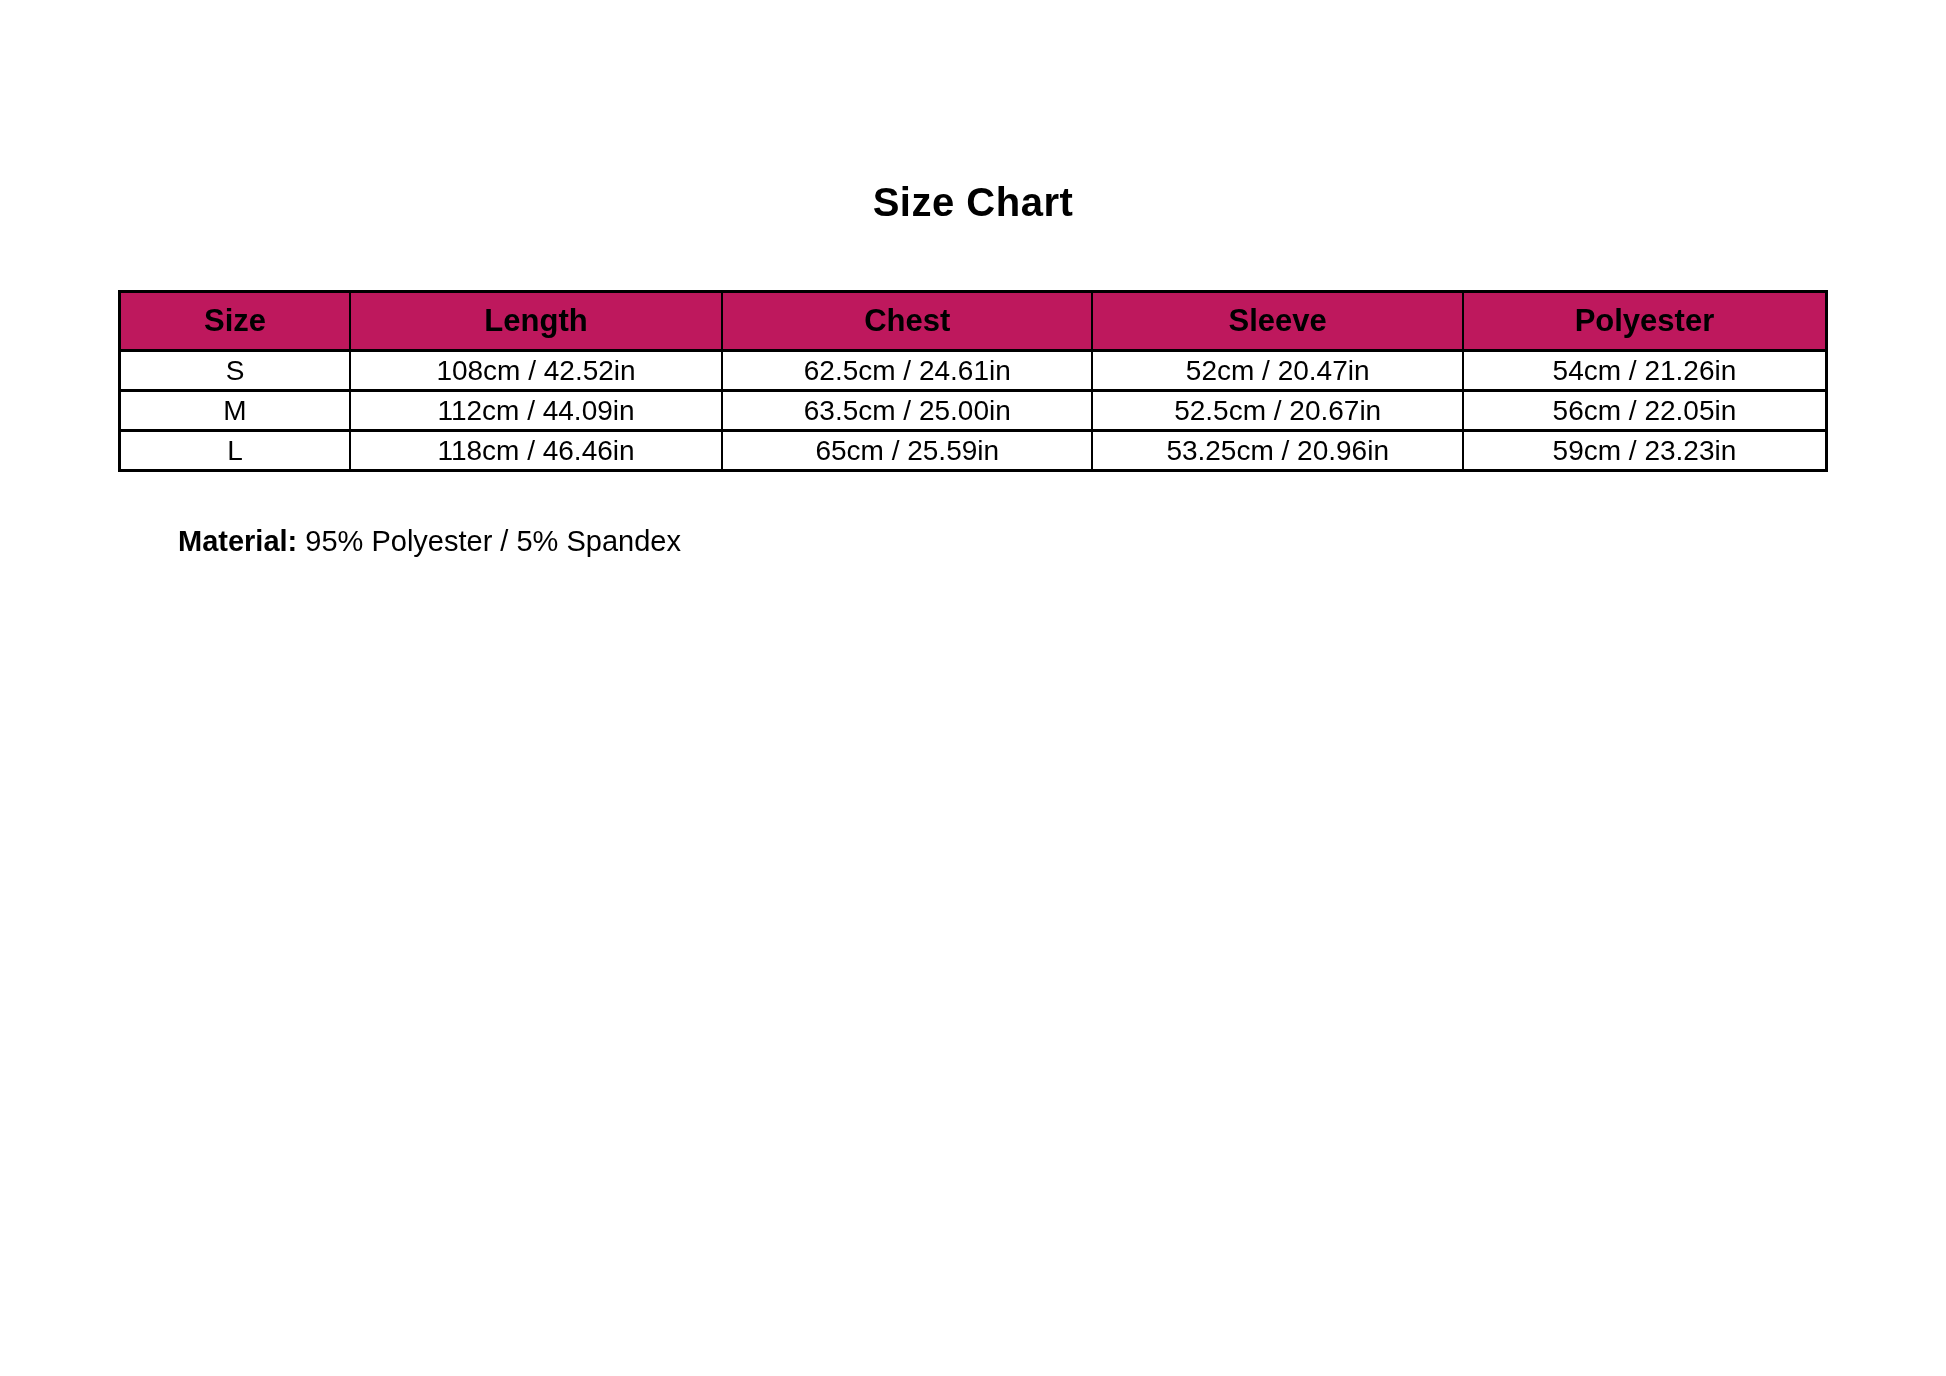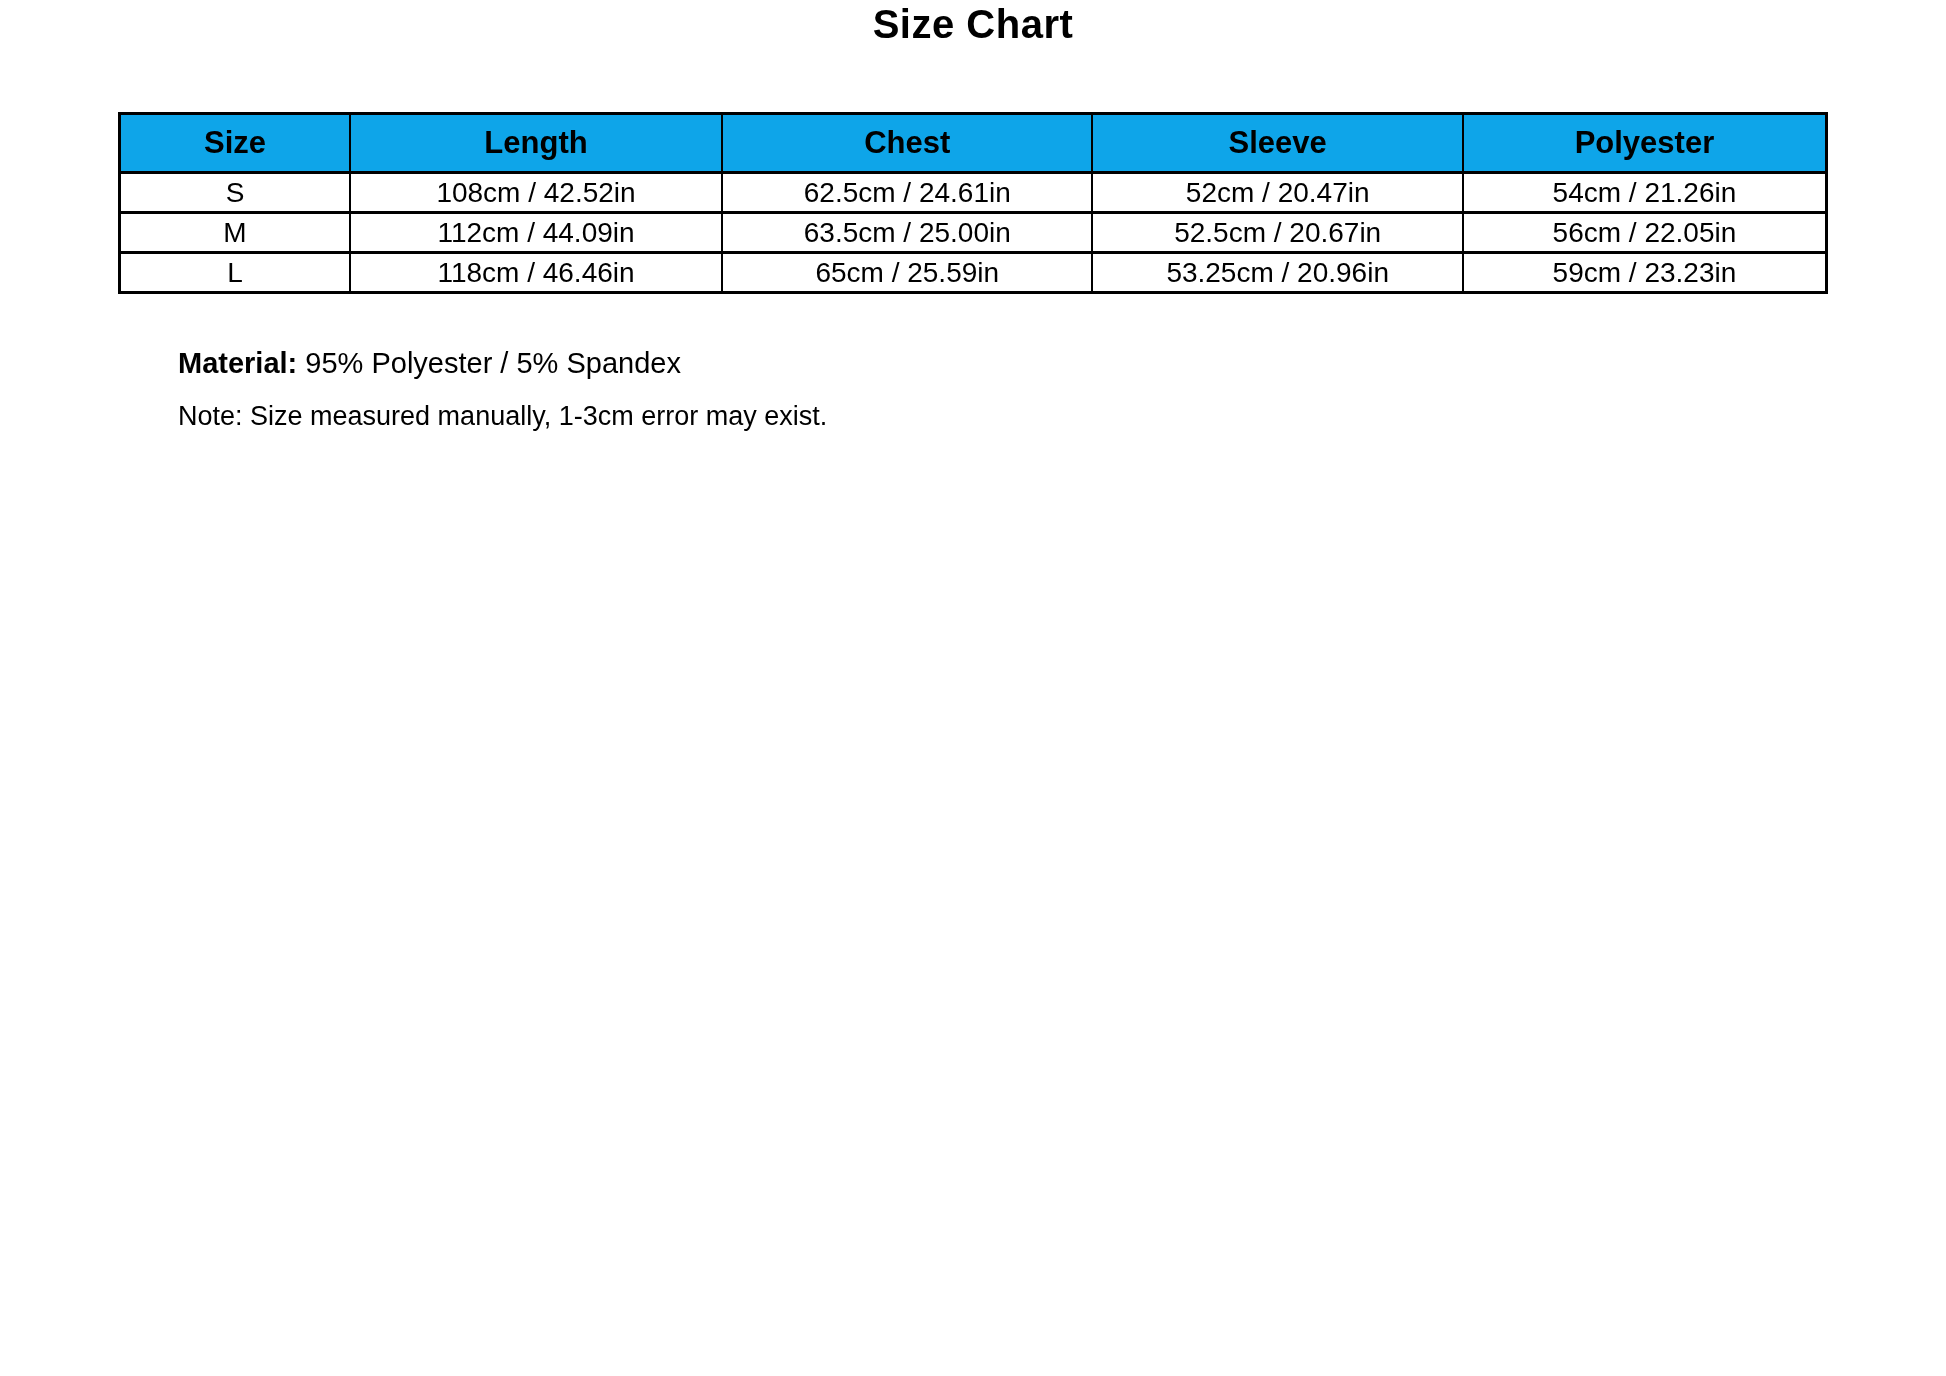--- a/index.html
+++ b/index.html
@@ -11,20 +11,21 @@
     color: #000000;
   }
   body {
     width: 1946px;
     height: 1376px;
     overflow: hidden;
   }
   .content {
     width: 1710px;
     margin: 0 auto;
+    padding-top: 178px;
   }
   h1.page-title {
     margin: 0 0 64px 0;
     font-size: 40px;
     line-height: 48px;
     font-weight: bold;
     text-align: center;
     letter-spacing: 0.5px;
   }
   table.size-chart {
@@ -37,21 +38,21 @@
   table.size-chart td {
     border-left: 2px solid #000000;
     border-right: 2px solid #000000;
     text-align: center;
     vertical-align: middle;
     padding: 0;
     overflow: hidden;
     white-space: nowrap;
   }
   table.size-chart th {
-    background: #0ea5e9;
+    background: #be185d;
     font-size: 31px;
     font-weight: bold;
     height: 59px;
     border-bottom: 3px solid #000000;
   }
   table.size-chart td {
     font-size: 28px;
     font-weight: normal;
     height: 40px;
     border-top: 3px solid #000000;
@@ -121,15 +122,14 @@
         <td>59cm / 23.23in</td>
       </tr>
     </tbody>
   </table>
 
   <p class="material-line">
     <strong class="material-label">Material:</strong>
     <span>95% Polyester / 5% Spandex</span>
   </p>
 
-  <p class="note-line">Note: Size measured manually, 1-3cm error may exist.</p>
 
 </div>
 
 </body></html>

